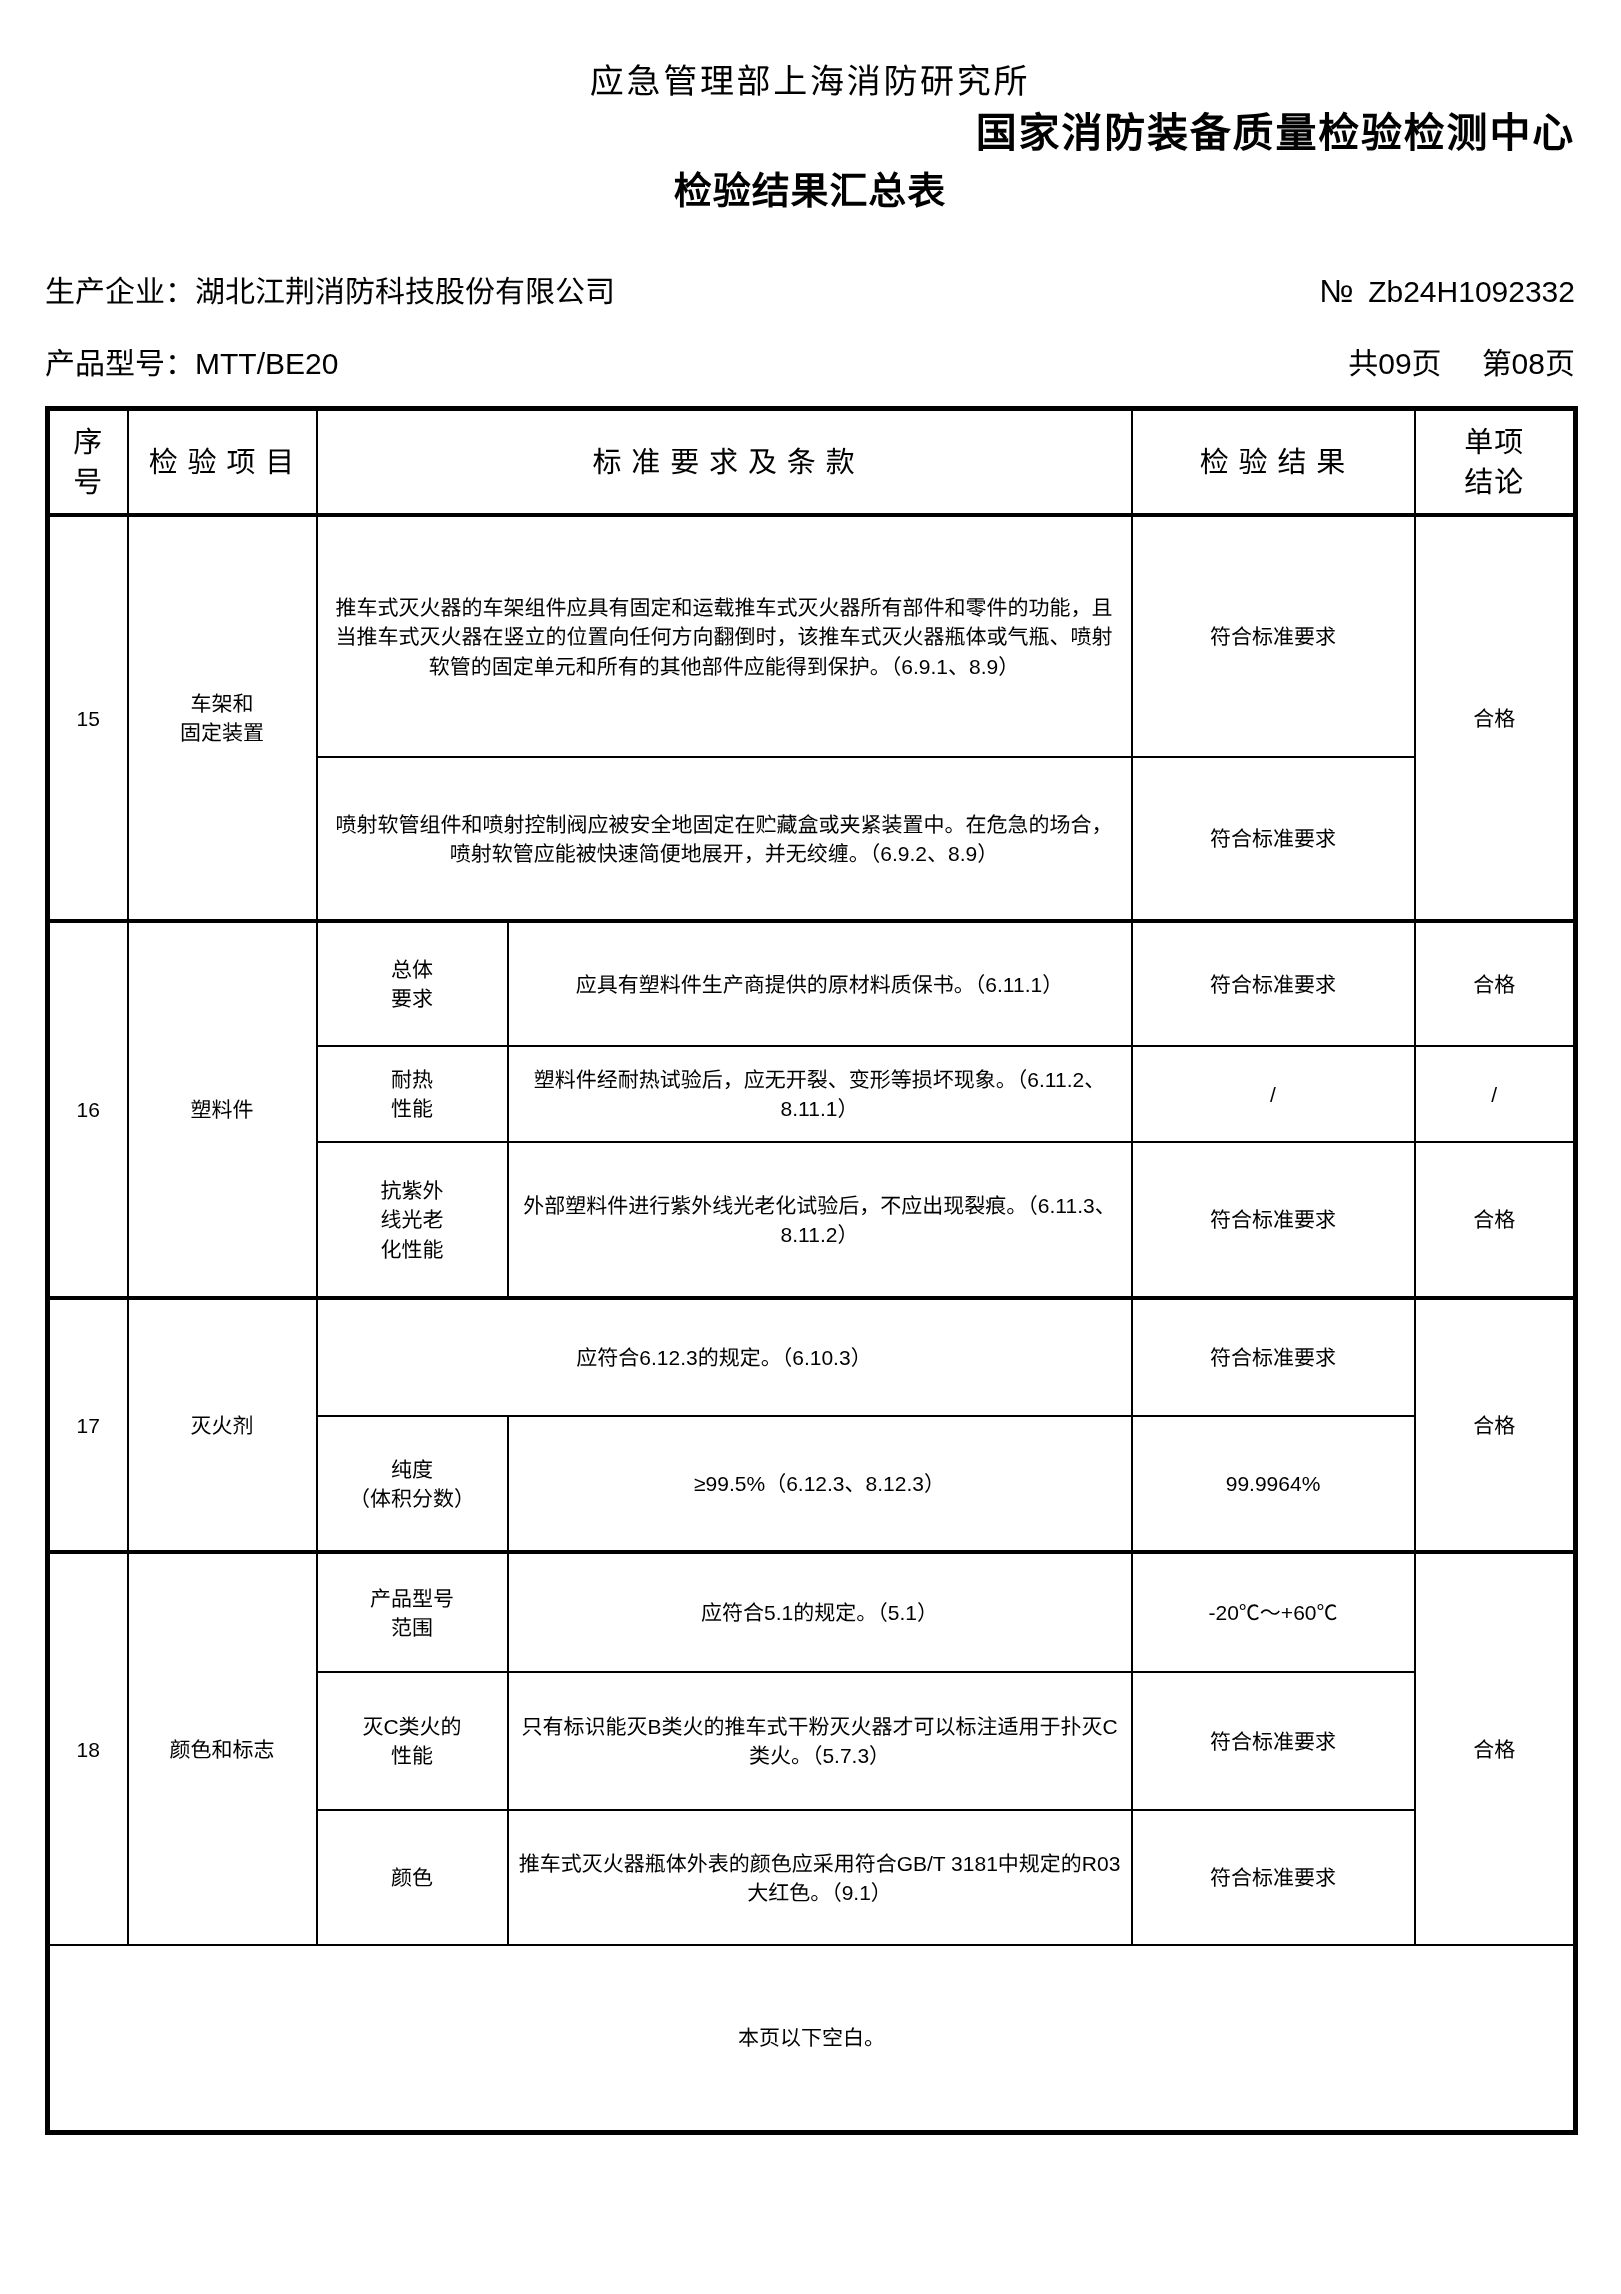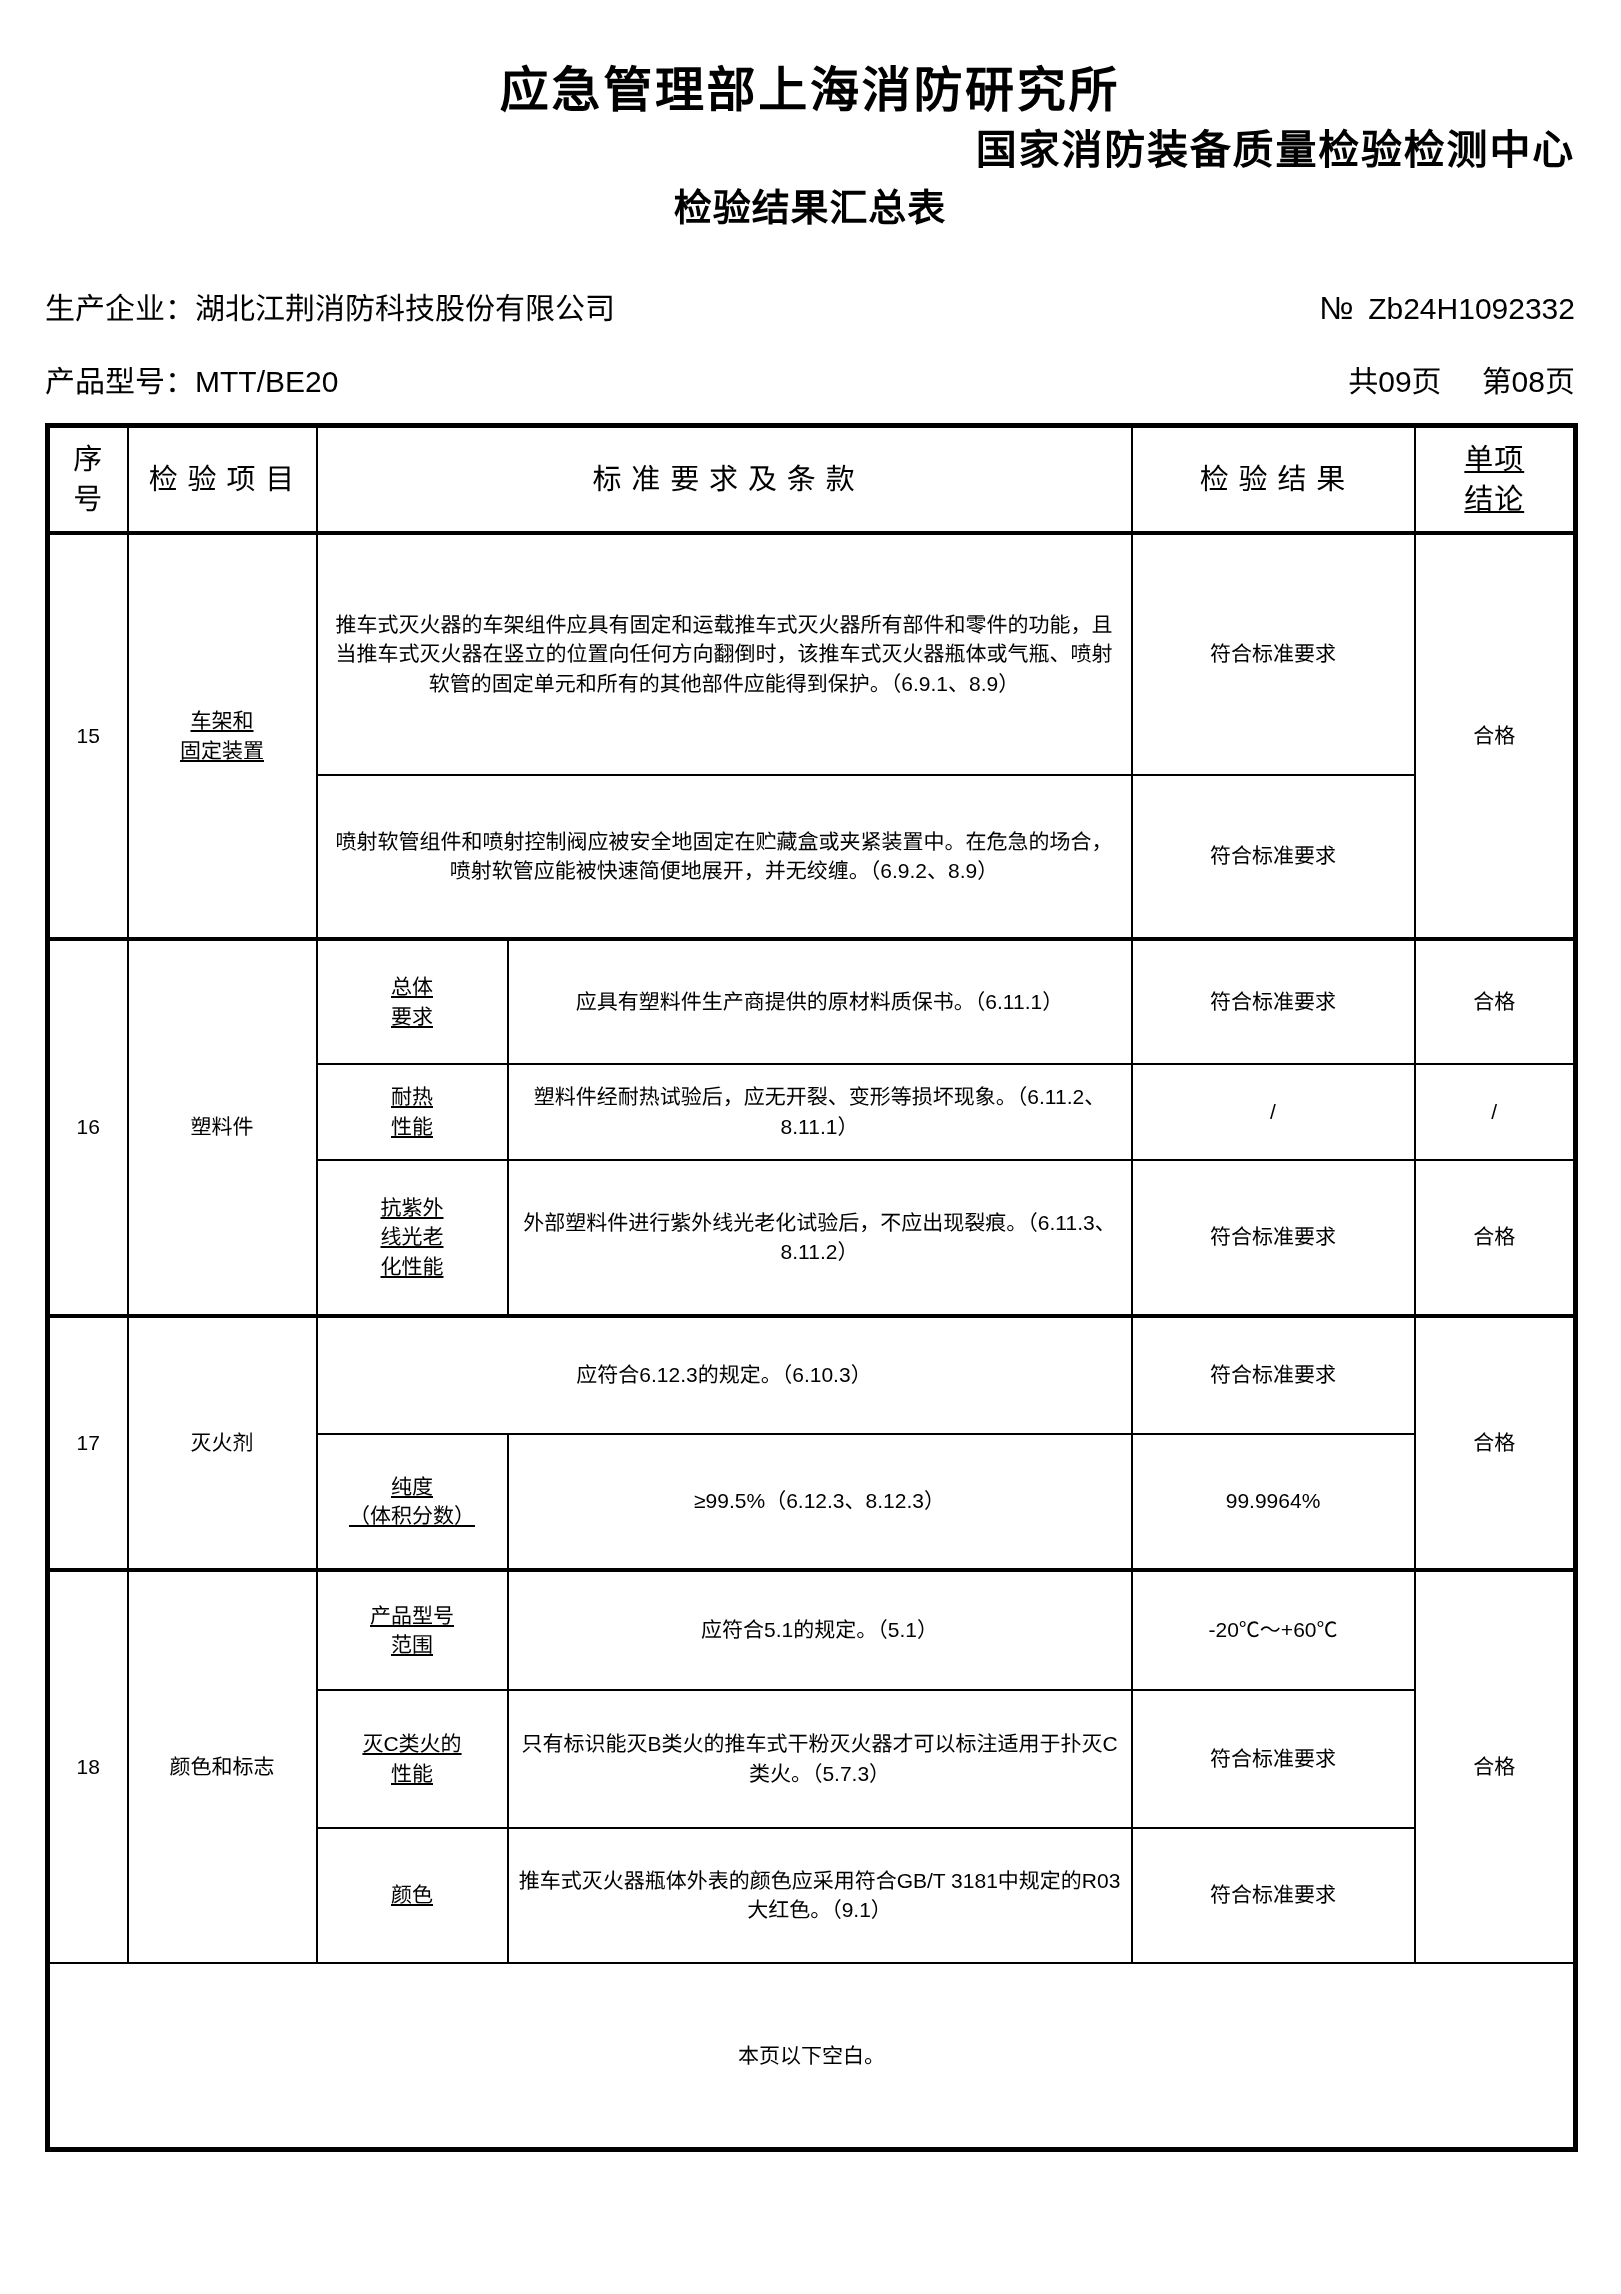--- a/index.html
+++ b/index.html
@@ -5,21 +5,21 @@
   html,body { margin:0; padding:0; background:#ffffff; }
   .page {
     width:1622px; height:2295px;
     box-sizing:border-box;
     padding:62px 47px 0 45px;
     background:#ffffff;
     color:#000000;
     font-family:"Liberation Sans", sans-serif;
     overflow:hidden;
   }
-  .title1 { text-align:center; font-size:49px; font-weight:700; letter-spacing:2.7px; line-height:1.15; }
+  .title1 { text-align:center; font-size:34px; font-weight:400; letter-spacing:2.7px; line-height:1.15; }
   .title2 { text-align:right; font-size:41px; font-weight:700; letter-spacing:1.8px; line-height:1.15; margin-top:9px; }
   .title3 { text-align:center; font-size:38px; font-weight:700; letter-spacing:0.9px; line-height:1.15; margin-top:13px; }
 
   .meta-row { display:flex; justify-content:space-between; align-items:baseline; font-size:30px; line-height:1.2; }
   .meta-row.first { margin-top:58px;text-align:right; }
   .meta-row.second { margin-top:36px; }
   .meta-left { display:flex; align-items:baseline; }
   .meta-right { display:flex; align-items:baseline; gap:14.5px; }
   .pages-group { display:flex; align-items:flex-start; gap:40px;margin-left:10px; }
   .report-no-symbol { font-size:32px; }
@@ -40,21 +40,21 @@
     vertical-align:middle;
     padding:5.5px 9px;
     line-height:1.4;
   }
   table.results thead th {
     border-bottom:4.5px solid #000;
     font-size:29px;
     letter-spacing:0.9px;
   }
   tr.group-top > td { border-top:4.5px solid #000; }
-  .preline { white-space:pre-line;text-decoration:underline; }
+  .preline { white-space:pre-line; }
   td.req-text {
     text-align:left;
     line-height:1.47;
     padding:9px 12.7px;
   }
   td.footer-cell {
     text-align:left;
     vertical-align:top;
     padding:11px 14.5px;
     border-top:4.5px solid #000;

